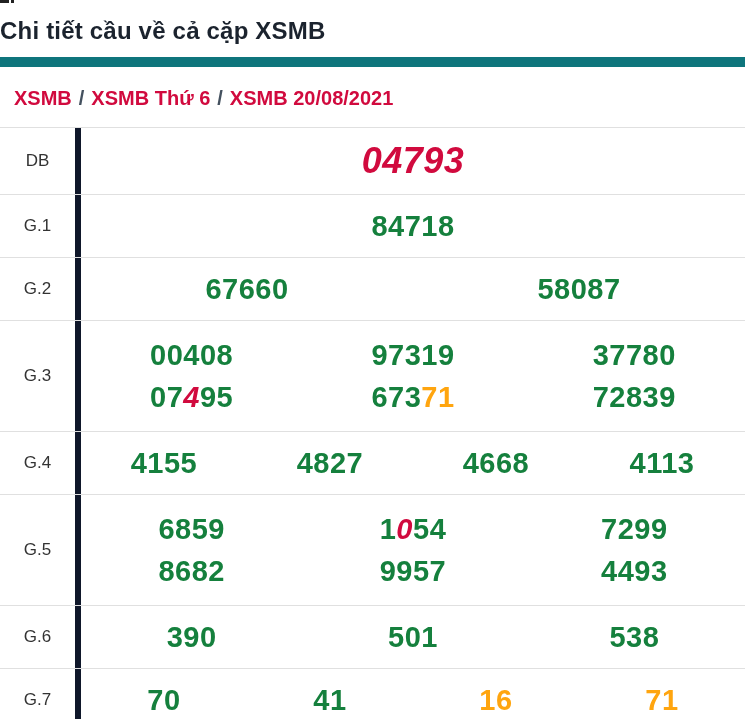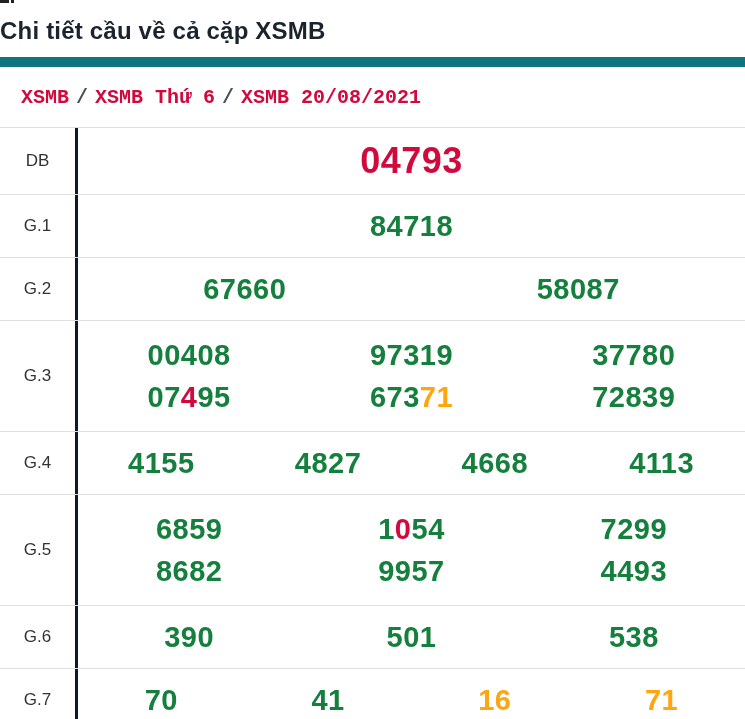--- a/index.html
+++ b/index.html
@@ -15,37 +15,37 @@
   .top-fragment i.f2{left:11px;width:3px;height:3px;}
 
   .page-header{padding:17px 0 12px 0;}
   .page-title{
     font-size:24px;font-weight:700;color:#1b232e;line-height:28px;
     letter-spacing:.2px;
   }
   .accent-bar{height:10px;width:100%;background:#0e757c;}
 
   .breadcrumb{
-    margin:20px 0 0 0;padding-left:21px;
-    font-size:20px;font-weight:700;line-height:22px;font-family:Liberation Mono, monospace;
+    margin:20px 0 0 0;padding-left:14px;
+    font-size:20px;font-weight:700;line-height:22px;
   }
   .breadcrumb a{color:#d10a3e;text-decoration:none;cursor:pointer;}
   .breadcrumb .sep{color:#44515f;font-weight:700;padding:0 7px;}
 
   .results-table{
     margin-top:18px;width:100%;
     border-top:1px solid #e0e0e0;
   }
   .result-row{
     display:flex;align-items:stretch;
     border-bottom:1px solid #e0e0e0;
   }
   .row-label{
     flex:0 0 75px;width:75px;
-    border-right:3px solid #0f172a;
+    border-right:6px solid #0f172a;
     display:flex;align-items:center;justify-content:center;
     font-size:17px;color:#333333;font-weight:400;
   }
   .row-content{
     flex:1 1 auto;
     display:flex;flex-direction:column;justify-content:center;
     padding:6px 0;
   }
   .row-line{
     display:flex;width:100%;
@@ -55,21 +55,21 @@
     text-align:center;
     font-size:29px;font-weight:700;color:#1b2430;
     line-height:42px;
     letter-spacing:.5px;
   }
   .row-h1{min-height:62px;}
   .row-h1.row-db{min-height:66px;}
   .row-h2{min-height:110px;justify-content:flex-end;}
   .row-db .num{font-size:36px;line-height:52px;}
   .c-dark{color:#15803d;}
-  .c-red{color:#d10a3e;}
+  .c-red{color:#d10a3e;font-style:italic;}
   .c-orange{color:#ffa50f;}
 </style>
 </head>
 <body>
 
 <div class="top-fragment">
     <i class="f1"></i>
     <i class="f2"></i>
   </div>
 

